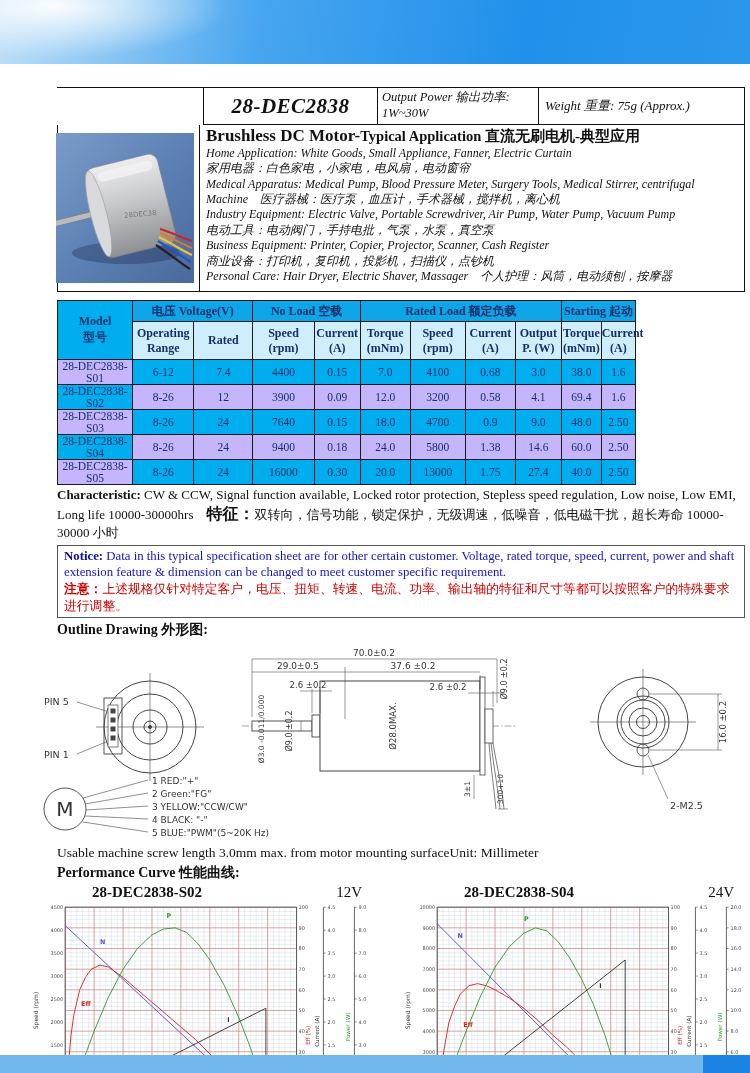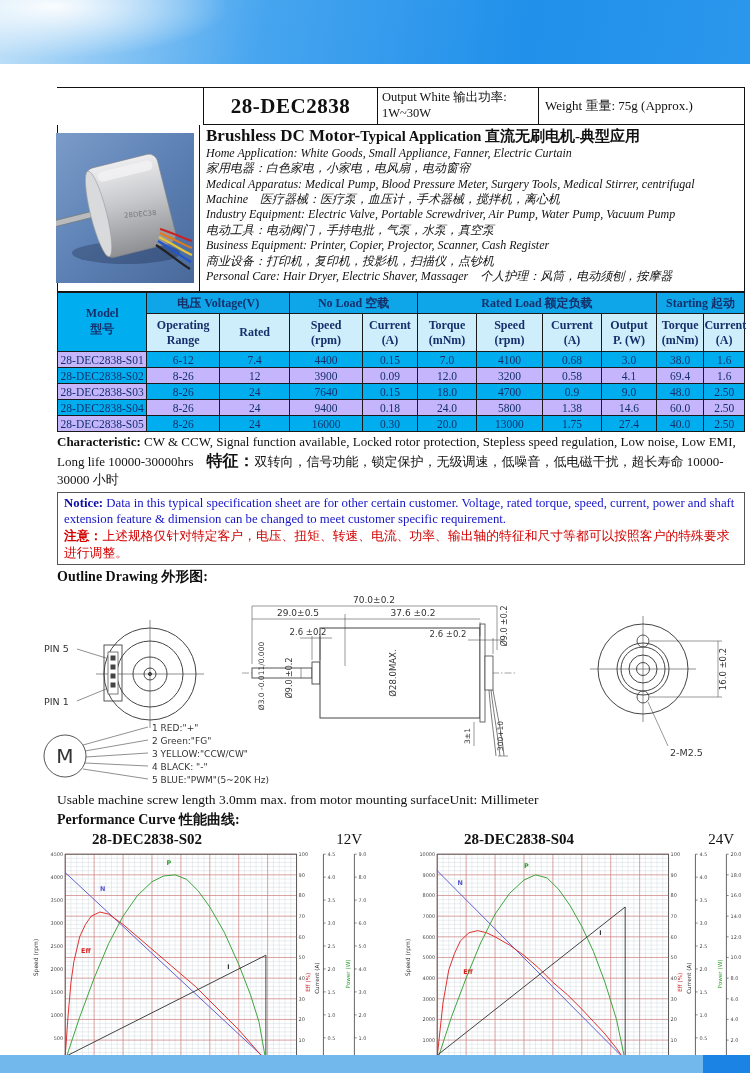--- a/index.html
+++ b/index.html
@@ -11,38 +11,38 @@
       radial-gradient(ellipse 270px 80px at 7% 10%, rgba(255,255,255,.95), rgba(255,255,255,0) 65%),
       linear-gradient(100deg,#bfe0f8 0%,#47a5ef 35%,#2090ea 70%,#2b97ec 100%);}
   
   .banner-bottom{position:absolute;bottom:0;left:0;width:750px;height:18px;background:#72b8ec;}
   .banner-bottom .dark{position:absolute;right:0;top:0;width:47px;height:18px;background:#1a83e3;}
 
   .sheet{position:absolute;top:87px;left:57px;width:688px;}
 
   
   .head-table{border-top:1.4px solid #111;border-bottom:1.4px solid #111;}
-  .ht-r1{display:grid;grid-template-columns:146px 174px 161px auto;height:37px;}
+  .ht-r1{display:grid;grid-template-columns:146px 174px 161px auto;height:37px;font-style:italic;}
   .ht-r1 .cell{border-left:1.2px solid #111;border-bottom:1.2px solid #111;}
   .ht-r1 .blank{border:none;}
   .ht-model{font-weight:bold;font-size:21px;display:flex;align-items:center;justify-content:center;letter-spacing:.5px;}
   .ht-power{font-size:12.5px;line-height:1.25;padding:2px 4px;}
   .ht-weight{font-size:13px;display:flex;align-items:center;padding-left:6px;border-right:1.2px solid #111;}
   .ht-r2{display:grid;grid-template-columns:142px auto;min-height:166px;}
   .photo-cell{border-left:1.2px solid #111;padding:8px 0 4px 0;}
   .photo{width:138px;height:150px;margin-left:-2px;}
   .app-cell{border-left:1.2px solid #111;border-right:1.2px solid #111;padding:1px 4px 2px 6px;}
   .app-title{font-weight:bold;white-space:nowrap;}
   .app-title .t1{font-size:17px;}
   .app-title .t2{font-size:14.5px;}
   .app-title .t3{font-size:15px;}
   .app-line{font-size:12px;line-height:1.28;white-space:nowrap;font-style:italic;}
 
   
-  table.spec{border-collapse:collapse;width:688px;table-layout:fixed;margin-top:0;}
+  table.spec{border-collapse:collapse;width:579px;table-layout:fixed;margin-top:8px;}
   table.spec th,table.spec td{border:1px solid #1a1a1a;text-align:center;padding:0;}
   table.spec th{font-size:12px;color:#14306b;font-weight:bold;}
   .th-group{background:#0ea5e9;height:20px;}
   .th-sub{background:#cfeefb;height:37px;font-size:11.5px;line-height:1.25;}
   .th-model{background:#00aeef;}
   table.spec td{font-size:11.5px;color:#14306b;height:15px;}
   td.cyan{background:#00aeef;}
   td.light{background:#c4b5fd;}
   td.model{font-size:10.5px;color:#5e3424;letter-spacing:0;}
 
@@ -74,21 +74,21 @@
 
 <div class="banner-top"></div>
 
 <div class="sheet">
 
   <div class="head-table">
     <div class="ht-r1">
       <div class="blank"></div>
       <div class="cell ht-model">28-DEC2838</div>
       <div class="cell ht-power">
-        <span>Output White 输出功率:</span><br>
+        <span>Output Power 输出功率:</span><br>
         <span>1W~30W</span>
       </div>
       <div class="cell ht-weight">Weight 重量: 75g (Approx.)</div>
     </div>
     <div class="ht-r2">
       <div class="photo-cell">
         
         <svg class="photo" viewBox="0 0 138 150">
           <defs>
             <linearGradient id="pbg" x1="0" y1="0" x2="1" y2="1">

